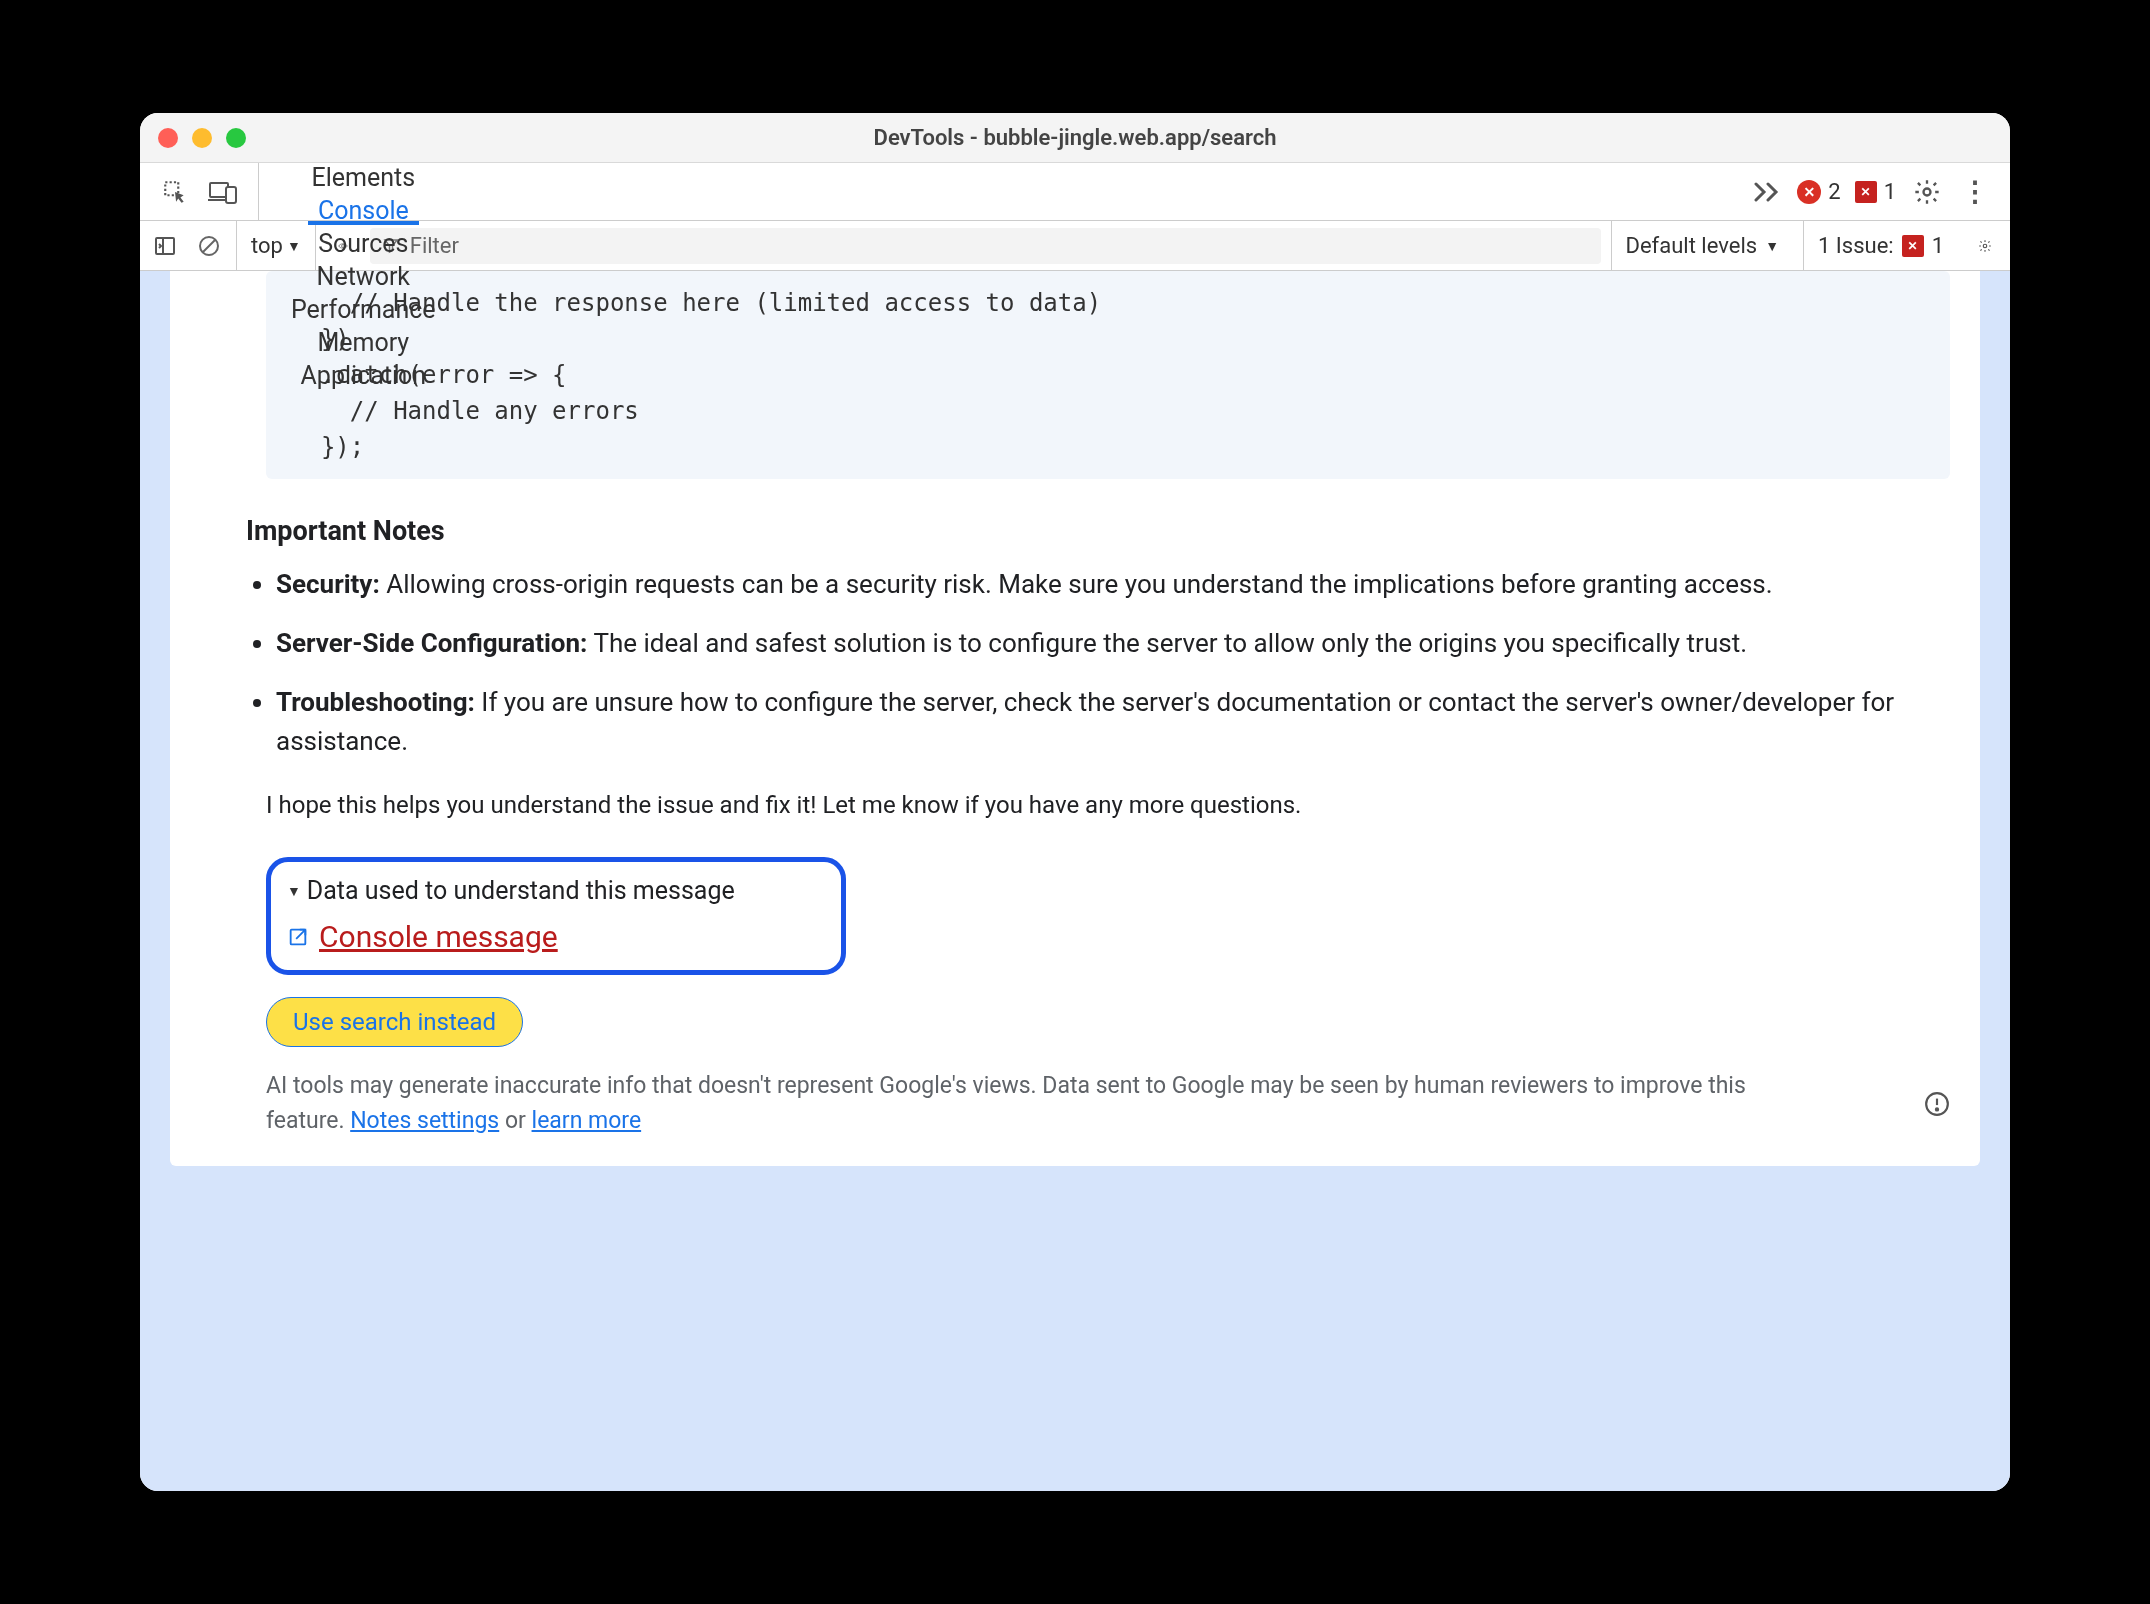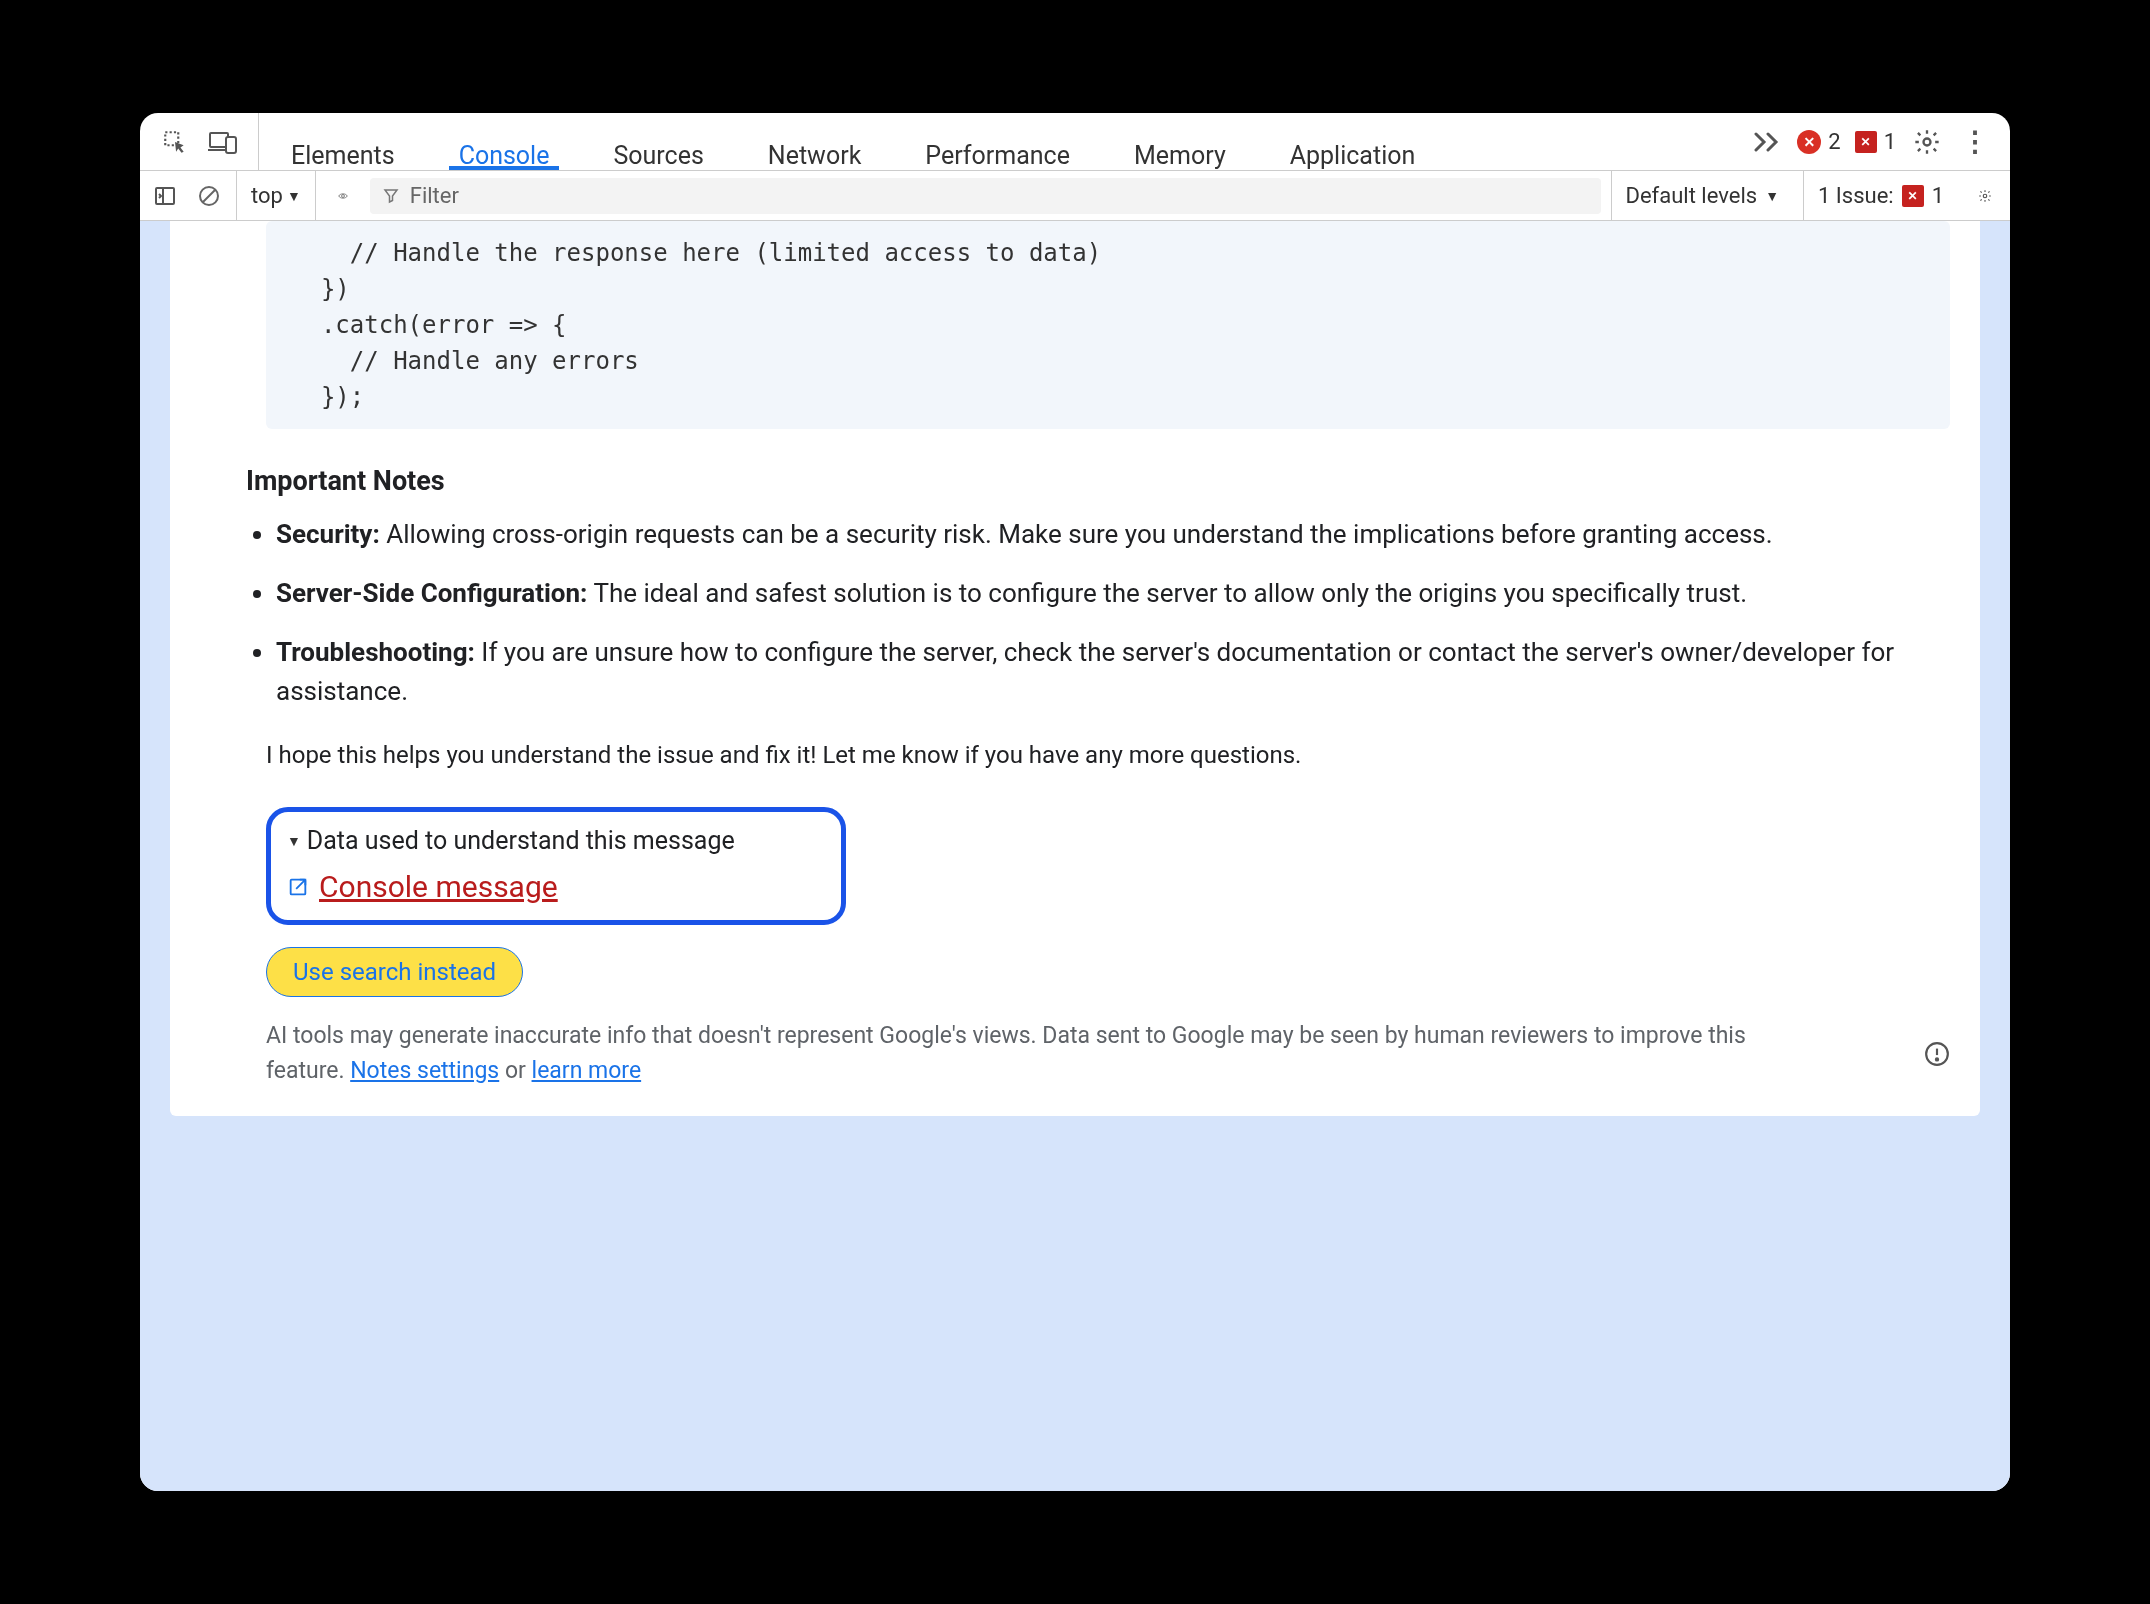--- a/index.html
+++ b/index.html
@@ -42,21 +42,21 @@
   .tabsbar {
     height: 58px;
     border-bottom: 1px solid #ccc;
     display: flex;
     align-items: stretch;
     padding: 0 8px;
   }
   .lefttools, .righttools { display:flex; align-items:center; gap: 14px; padding:0 10px;}
   .lefttools { border-right:1px solid #ccc; padding-right:18px; margin-right:8px;}
   .iconbtn { width:34px; height:34px; display:flex; align-items:center; justify-content:center; color:#444;}
-  .tabs { display:flex; align-items:flex-end; gap: 16px;}
+  .tabs { display:flex; align-items:center; gap: 4px; flex-direction: column;}
   .tab { padding: 0 24px; display:flex; align-items:center; font-size:25px; color:#333; position:relative;}
   .tab.active { color:#1a73e8; }
   .tab.active::after { content:''; position:absolute; left:14px; right:14px; bottom:0; height:4px; background:#1a73e8;}
   .spacer { flex:1; }
   .badge-red { background:#d93025; color:#fff; border-radius:50%; width:24px; height:24px; display:inline-flex; align-items:center; justify-content:center; font-size:14px; font-weight:700;}
   .badge-flag { background:#c5221f; color:#fff; width:22px; height:22px; display:inline-flex; align-items:center; justify-content:center; font-size:12px; font-weight:700; border-radius:2px;}
   .count { font-size:22px; color:#333; margin-left:4px;}
   .gear { font-size:28px; color:#555;}
   .kebab { font-size:28px; color:#555; font-weight:700;}
   
@@ -152,20 +152,28 @@
   .disclaimer a { color:#1a73e8; text-decoration:underline;}
   .disclaimer .warn { margin-left:auto; color:#555;}
   .tri { font-size:14px; color:#333;}
   svg { display:block; }
 </style>
 </head>
 <body>
 
 <div class="window">
 
+  <div class="titlebar">
+    <div class="traffic">
+      <div class="dot red"></div>
+      <div class="dot yel"></div>
+      <div class="dot grn"></div>
+    </div>
+    <div class="title">DevTools - bubble-jingle.web.app/search</div>
+  </div>
 
   <div class="tabsbar">
     <div class="lefttools">
       <div class="iconbtn">
         <svg width="26" height="26" viewBox="0 0 24 24" fill="none" stroke="#555" stroke-width="2">
             <rect x="3" y="3" width="12" height="12" stroke-dasharray="2 2"></rect>
             <path d="M12 12 l8 3 -3 2 3 4 -2 1 -3-4 -2 3 z" fill="#555" stroke="none"></path>
           </svg>
       </div>
       <div class="iconbtn">

